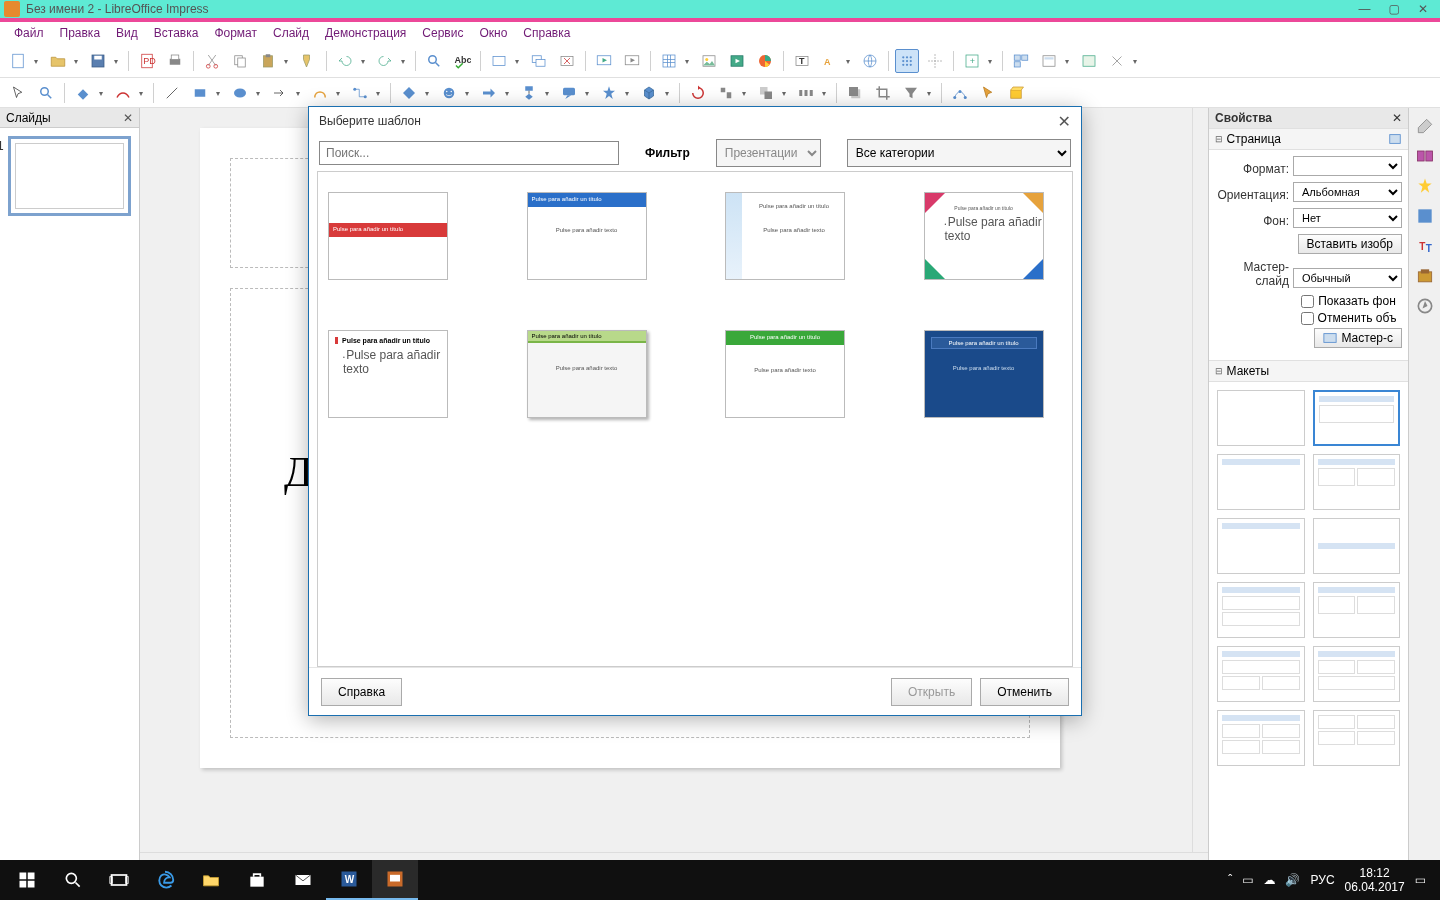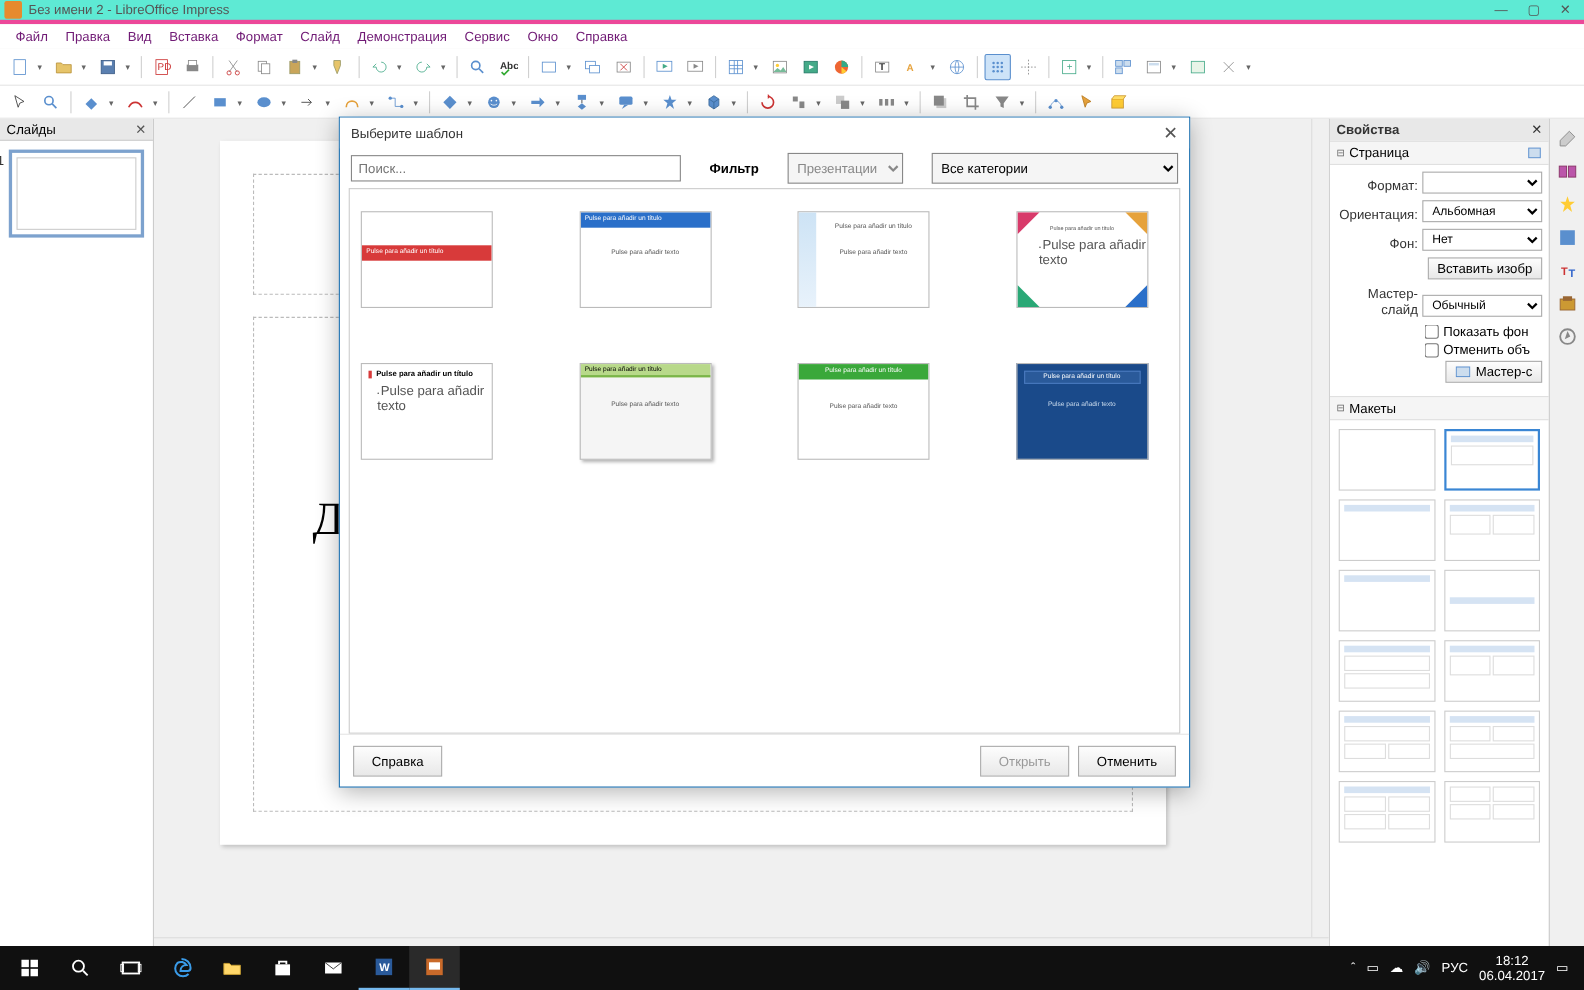--- a/index.html
+++ b/index.html
@@ -48,21 +48,21 @@
 .props-panel { width:200px; background:#fff; border-left:1px solid #ccc; overflow-y:auto; }
 .props-header { height:20px; background:#e8e8e8; display:flex; align-items:center; padding:0 6px; font-weight:bold; color:#333; }
 .props-header .close { margin-left:auto; cursor:pointer; font-weight:normal; }
 .section-header { background:#f5f5f5; padding:3px 6px; display:flex; align-items:center; gap:4px; border-bottom:1px solid #e0e0e0; border-top:1px solid #e0e0e0; }
 .section-header .collapse { font-size:9px; color:#666; }
 .section-header .sect-icon { margin-left:auto; width:14px; height:14px; }
 .props-body { padding:6px; }
 .prop-row { display:flex; align-items:flex-end; margin-bottom:6px; gap:4px; }
 .prop-label { text-align:right; flex:0 0 74px; color:#333; }
 .prop-input { flex:1; height:20px; border:1px solid #aaa; background:#fff; padding:0 4px; font-size:11px; min-width:0; }
-.prop-chk { display:flex; align-items:center; gap:4px; margin:3px 0 3px 80px; }
+.prop-chk { display:flex; align-items:center; gap:4px; margin:3px 0 3px 80px;justify-content:center; }
 .prop-chk input { width:13px; height:13px; }
 .prop-btn { border:1px solid #aaa; background:linear-gradient(#fdfdfd,#e8e8e8); padding:2px 8px; cursor:pointer; font-size:11px; display:flex; align-items:center; gap:4px;margin-left:27px; }
 .layouts-grid { display:grid; grid-template-columns:1fr 1fr; gap:8px; padding:8px; }
 .layout-item { height:56px; border:1px solid #ccc; background:#fff; cursor:pointer; position:relative; padding:4px; }
 .layout-item.selected { border:2px solid #3a86d4; }
 .layout-item .l-title { height:6px; background:#d5e3f3; margin-bottom:3px; }
 .layout-item .l-row { display:flex; gap:2px; height:18px; }
 .layout-item .l-box { flex:1; border:1px solid #ddd; }
 
 

